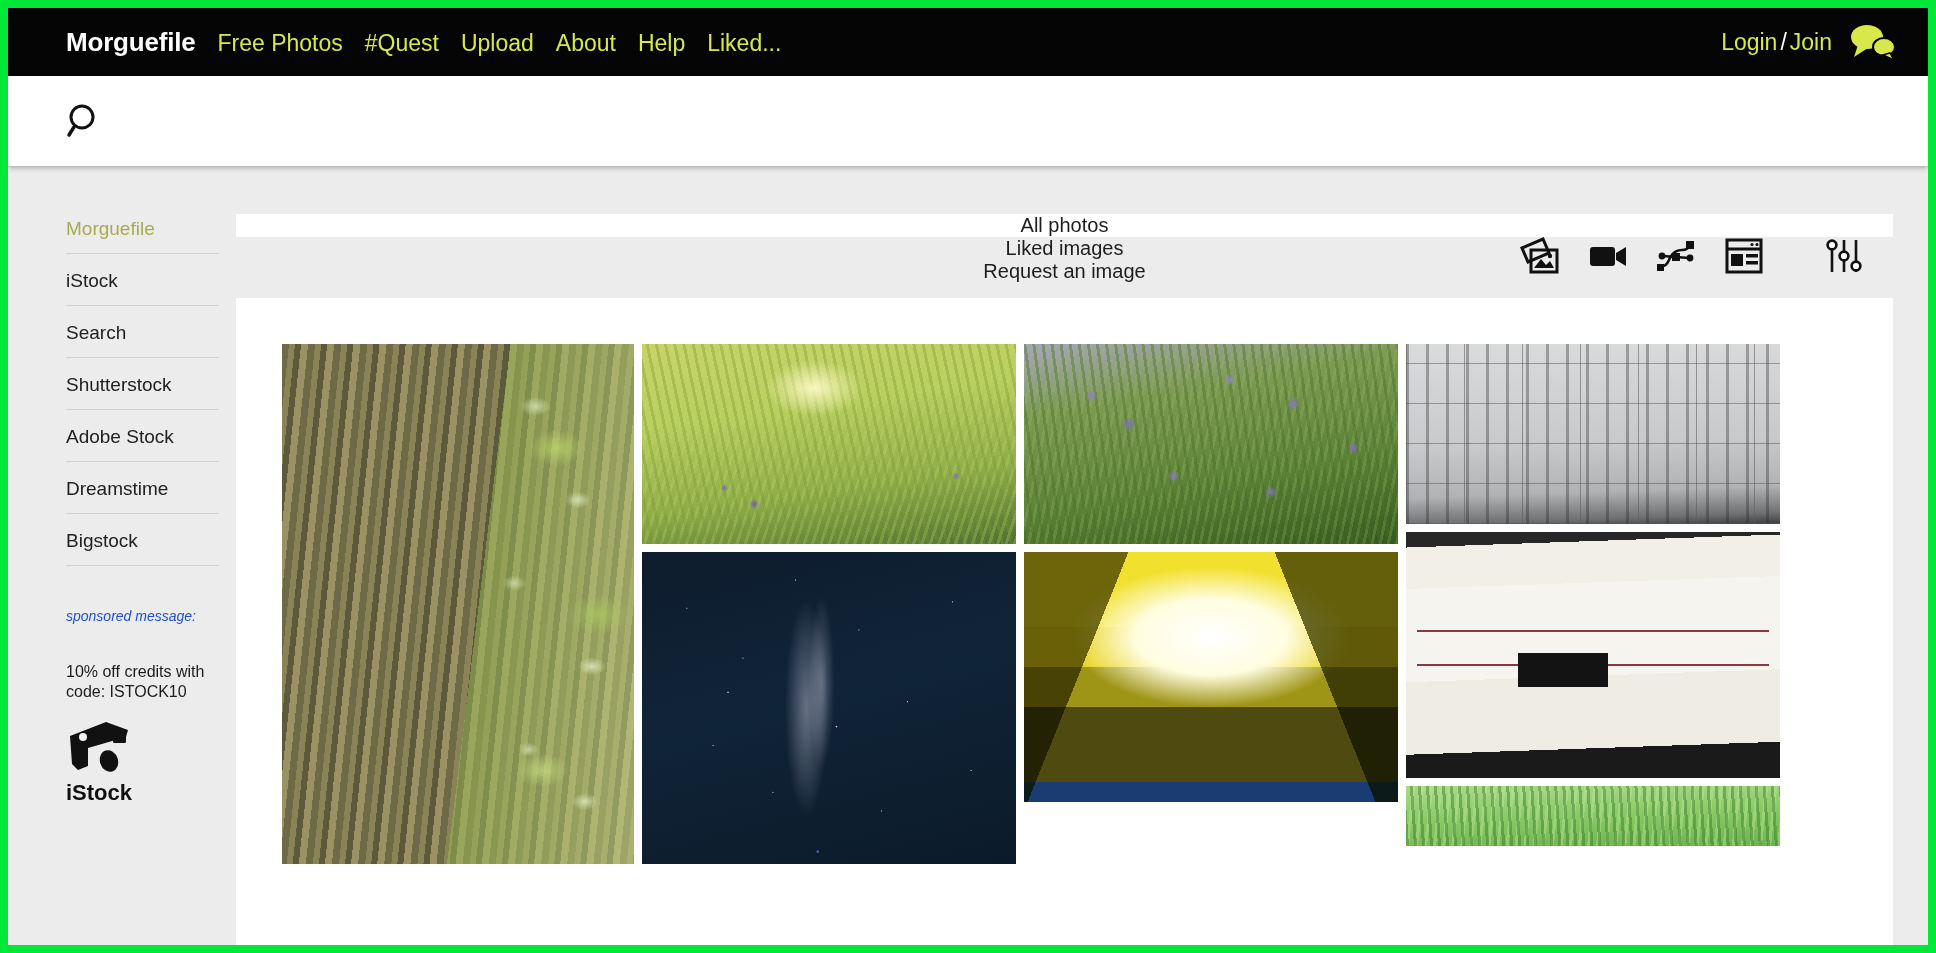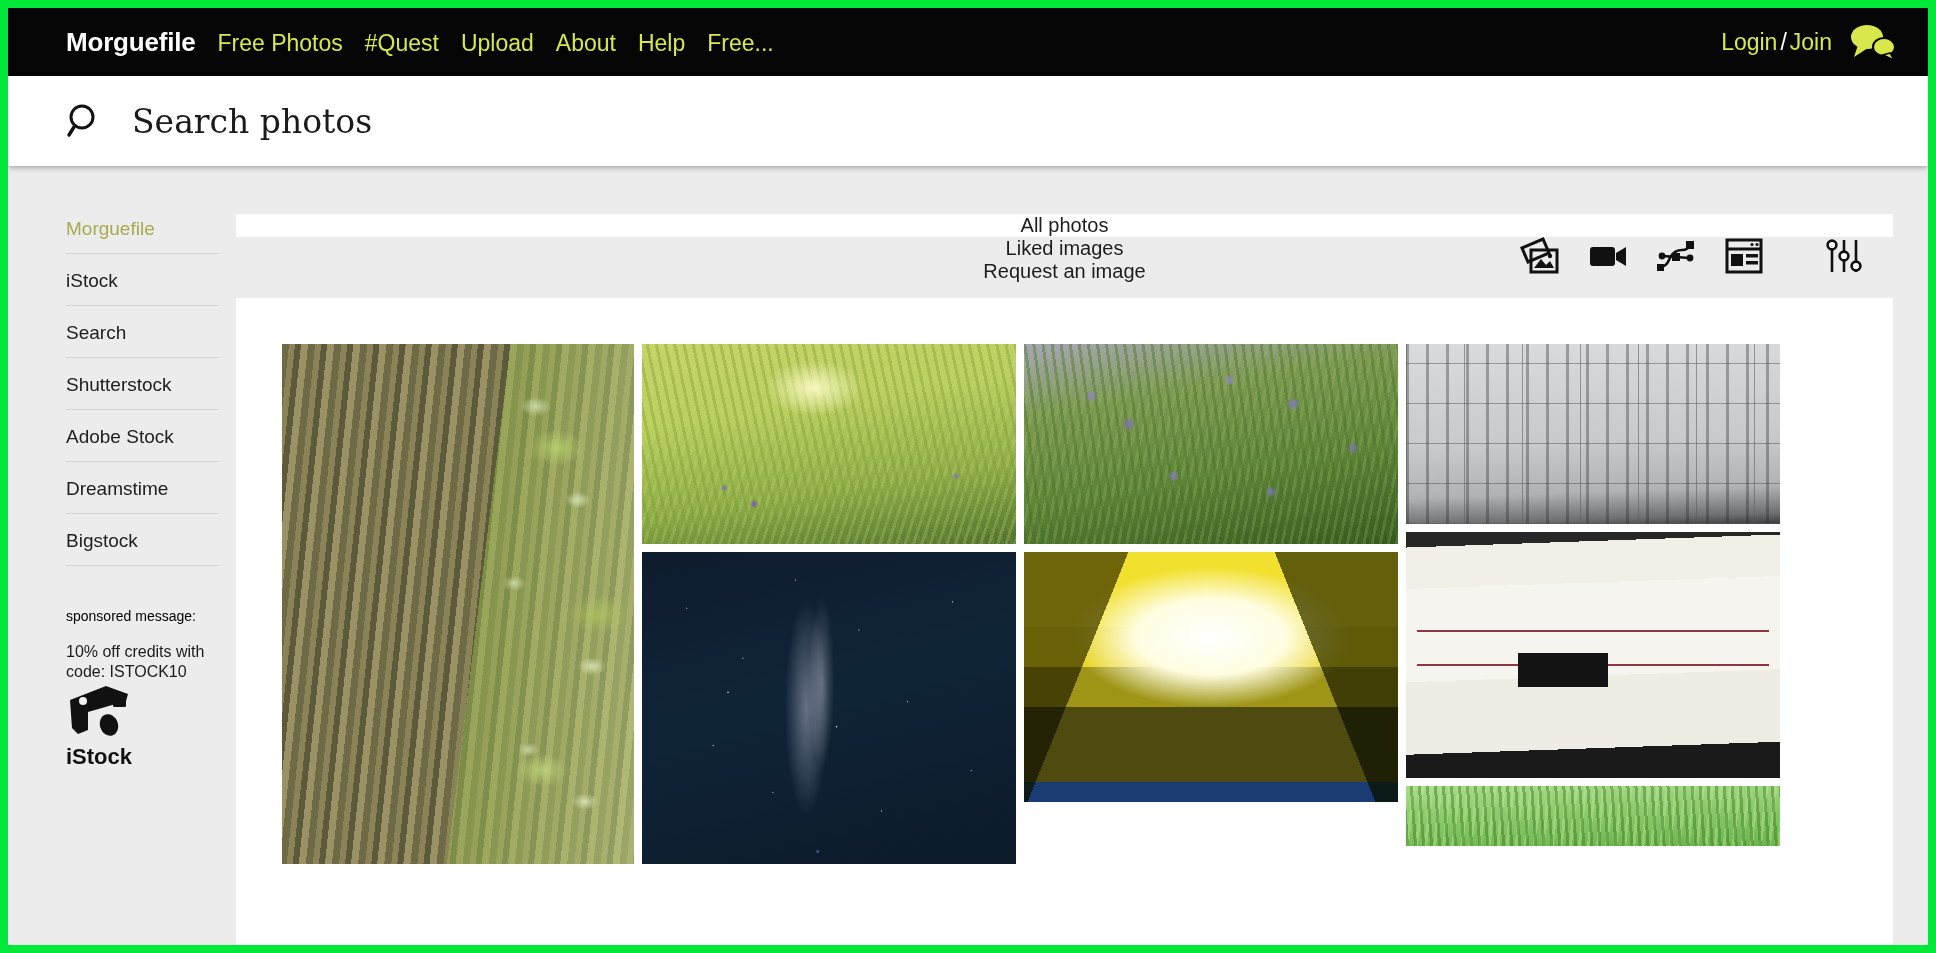--- a/index.html
+++ b/index.html
@@ -117,28 +117,29 @@
     margin-bottom: 12px;
     cursor: pointer;
     white-space: nowrap;
   }
   .side-item.active { color: #a8ab4e; }
   .side-item:last-of-type { margin-bottom: 0; }
 
   #sponsor { margin-top: 42px; width: 160px; }
   #sponsor-label {
     font-size: 14px;
-    color: #000000;
-    margin-bottom: 18px;
+    font-style: italic;
+    color: #1d4ed8;
+    margin-bottom: 38px;
   }
   #sponsor-msg {
     font-size: 16px;
     color: #1c1c1c;
     line-height: 1.25;
-    margin-bottom: 2px;
+    margin-bottom: 18px;
   }
   #sponsor-logo { width: 70px; height: 54px; display: block; margin-bottom: 6px; }
   #sponsor-brand { font-size: 22px; font-weight: bold; color: #101010; }
 
   
   #content {
     position: absolute;
     top: 48px;
     left: 228px;
     width: 1657px;
@@ -326,39 +327,38 @@
 <div id="viewport">
 
   <div id="navbar">
     <div id="nav-left">
       <span class="brand">Morguefile</span>
       <span class="navlink">Free Photos</span>
       <span class="navlink">#Quest</span>
       <span class="navlink">Upload</span>
       <span class="navlink">About</span>
       <span class="navlink">Help</span>
-      <span class="navlink">Free...</span>
+      <span class="navlink">Liked...</span>
     </div>
     <div id="nav-right">
       <span id="auth"><span class="lnk">Login</span><span class="sep">/</span><span class="lnk">Join</span></span>
       <svg id="chat-icon" viewBox="0 0 46 36">
         <ellipse cx="17" cy="13" rx="16" ry="12" fill="#d8e84a"></ellipse>
         <path d="M8 21 L4 33 L18 24 Z" fill="#d8e84a"></path>
         <ellipse cx="34" cy="23" rx="11" ry="9" fill="#d8e84a" stroke="#050505" stroke-width="2"></ellipse>
         <path d="M40 29 L44 36 L33 31 Z" fill="#d8e84a" stroke="#050505" stroke-width="1.5"></path>
       </svg>
     </div>
   </div>
 
   <div id="searchbar">
     <svg id="search-icon" viewBox="0 0 38 38">
       <circle cx="16" cy="15" r="11" fill="none" stroke="#111" stroke-width="3"></circle>
       <line x1="8" y1="25" x2="3" y2="33" stroke="#111" stroke-width="3.4" stroke-linecap="round"></line>
     </svg>
-    <span id="search-text" title="Search photos">Search photos</span>
   </div>
 
   <div id="page">
 
     <div id="sidebar">
       <div class="side-item active">Morguefile</div>
       <div class="side-item">iStock</div>
       <div class="side-item">Search</div>
       <div class="side-item">Shutterstock</div>
       <div class="side-item">Adobe Stock</div>

